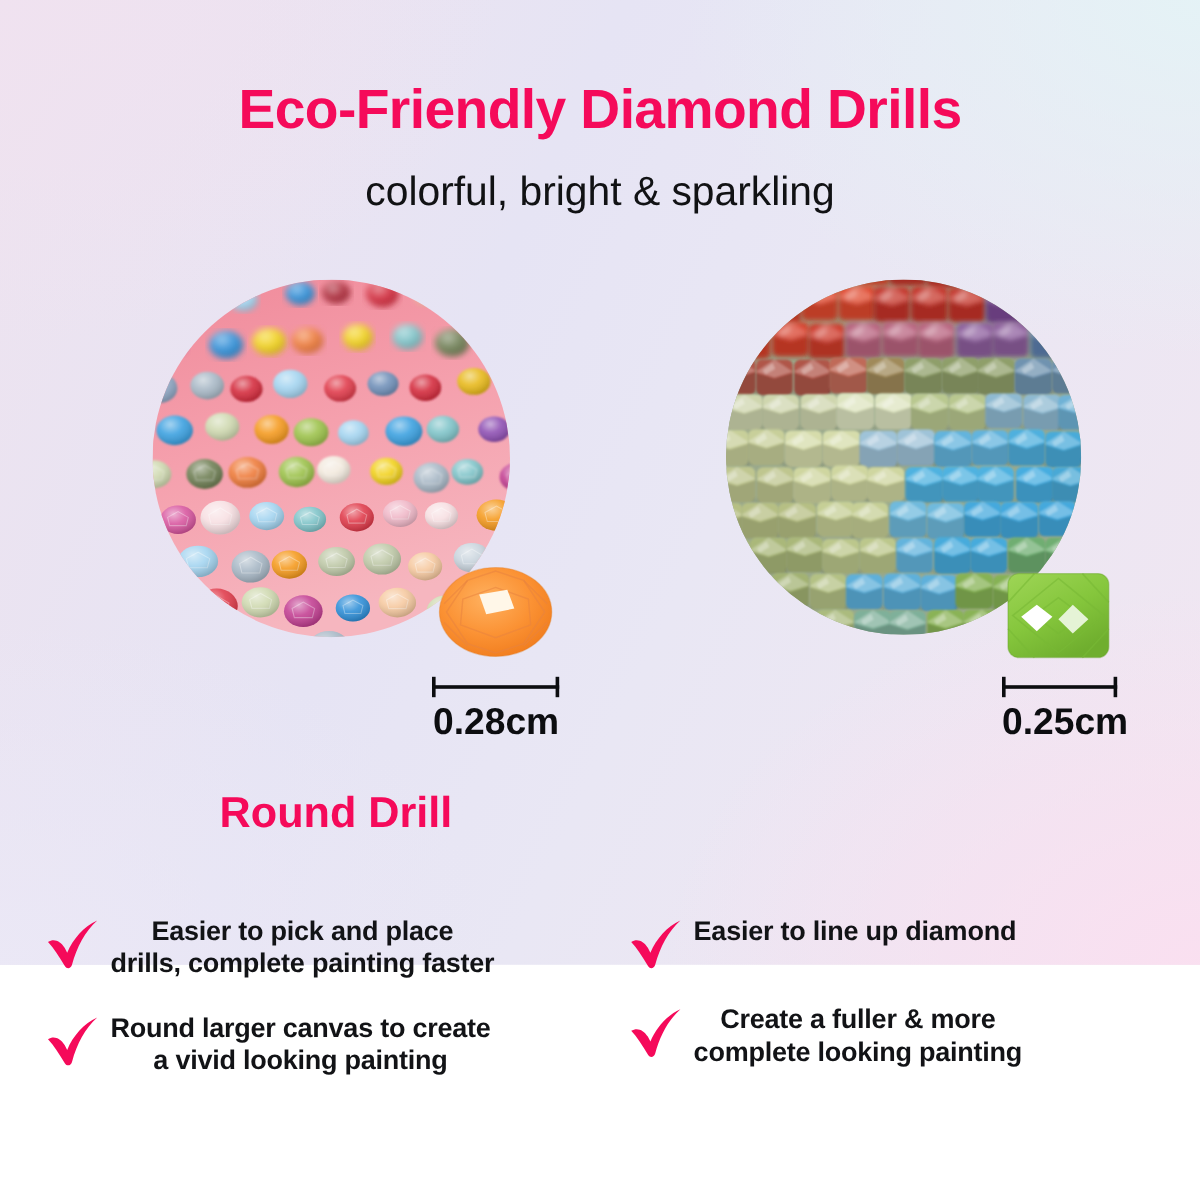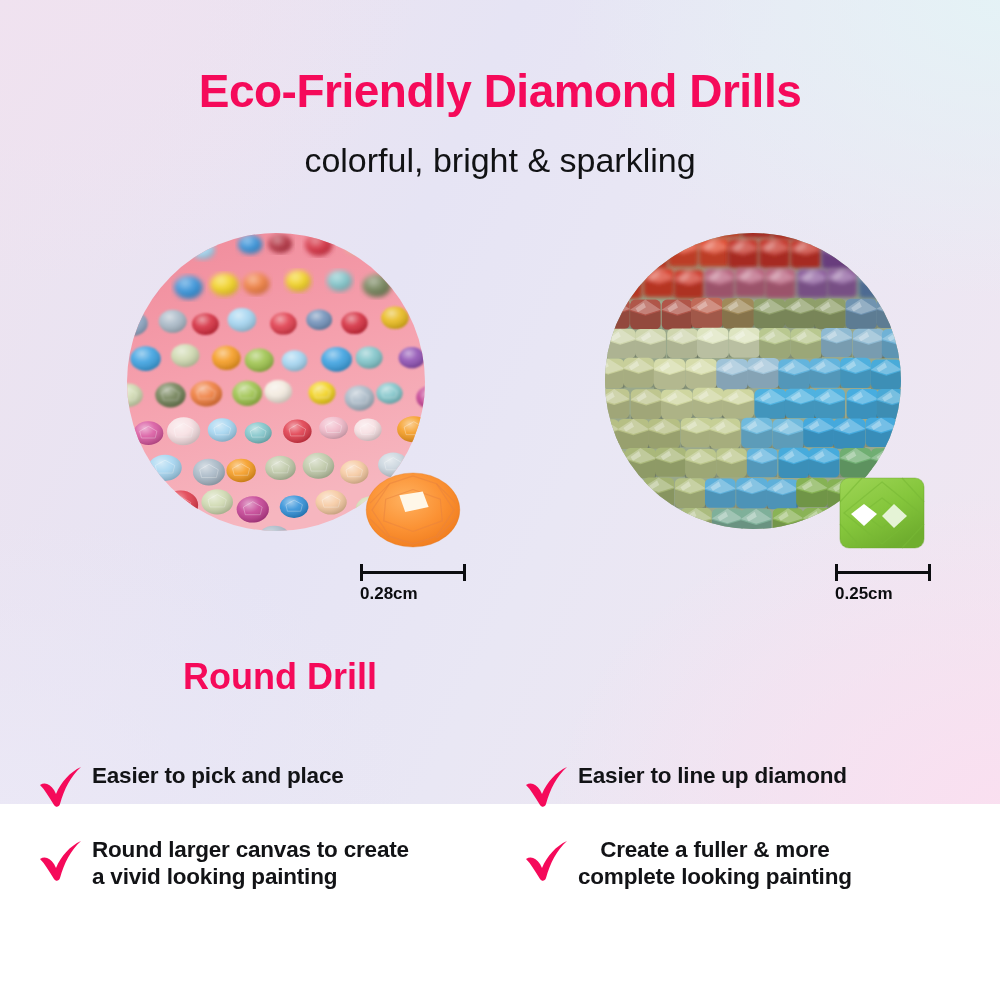--- a/index.html
+++ b/index.html
@@ -51,37 +51,37 @@
   .measure .bar { position:relative; height:16px; }
   .measure .bar .line {
     position:absolute; left:0; right:0; top:7px; height:3px; background:#0c0d10;
   }
   .measure .bar .cap {
     position:absolute; top:0; width:3px; height:17px; background:#0c0d10;
   }
   .measure .bar .cap.l { left:0; }
   .measure .bar .cap.r { right:0; }
   .measure .val {
-    margin-top:4px; text-align:left;
-    font-size:17px; font-weight:bold; color:#0c0d10; white-space:nowrap;
+    margin-top:4px; text-align:right;
+    font-size:31px; font-weight:bold; color:#0c0d10; white-space:nowrap;
   }
   #measure-round  { left:360px; top:564px; width:106px; }
   #measure-square { left:835px; top:564px; width:96px; }
 
   
   .col-title {
     position:absolute; font-size:36px; font-weight:bold;
     color:#f50a5a; white-space:nowrap; text-align:center;
   }
   #title-round  { left:60px;  top:656px; width:440px; }
   #title-square { left:520px; top:662px; width:440px; }
 
   
   .bullets { position:absolute; width:470px; }
-  #bullets-round  { left:38px;  top:762px; }
+  #bullets-round  { left:38px;  top:762px;text-align:center; }
   #bullets-square { left:524px; top:762px;text-align:center; }
   .bullet { position:relative; display:flex; align-items:flex-start; margin-bottom:26px; }
   .check { flex:0 0 auto; width:46px; height:44px; margin-right:8px; margin-top:4px; }
   .check svg { display:block; width:100%; height:100%; }
   .bullet-text {
     font-size:22.5px; font-weight:bold; color:#121316;
     line-height:1.22; letter-spacing:-0.2px;
   }
   .bullet-text .ln { display:block; white-space:nowrap; }
 </style>
@@ -1501,20 +1501,21 @@
 
   <div class="bullets" id="bullets-round">
     <div class="bullet">
       <span class="check">
         <svg viewBox="0 0 46 44">
             <path d="M2 19 C7 16 12 18 16 24 C16 24 17 26 18 28 C23 16 32 6 43 1 C33 10 26 23 22 38 C21 41 18 42 16 39 C11 31 7 24 2 19 Z" fill="#f50a5a"></path>
           </svg>
       </span>
       <span class="bullet-text">
         <span class="ln">Easier to pick and place</span>
+        <span class="ln">drills, complete painting faster</span>
       </span>
     </div>
     <div class="bullet">
       <span class="check">
         <svg viewBox="0 0 46 44">
             <path d="M2 19 C7 16 12 18 16 24 C16 24 17 26 18 28 C23 16 32 6 43 1 C33 10 26 23 22 38 C21 41 18 42 16 39 C11 31 7 24 2 19 Z" fill="#f50a5a"></path>
           </svg>
       </span>
       <span class="bullet-text">
         <span class="ln">Round larger canvas to create</span>

